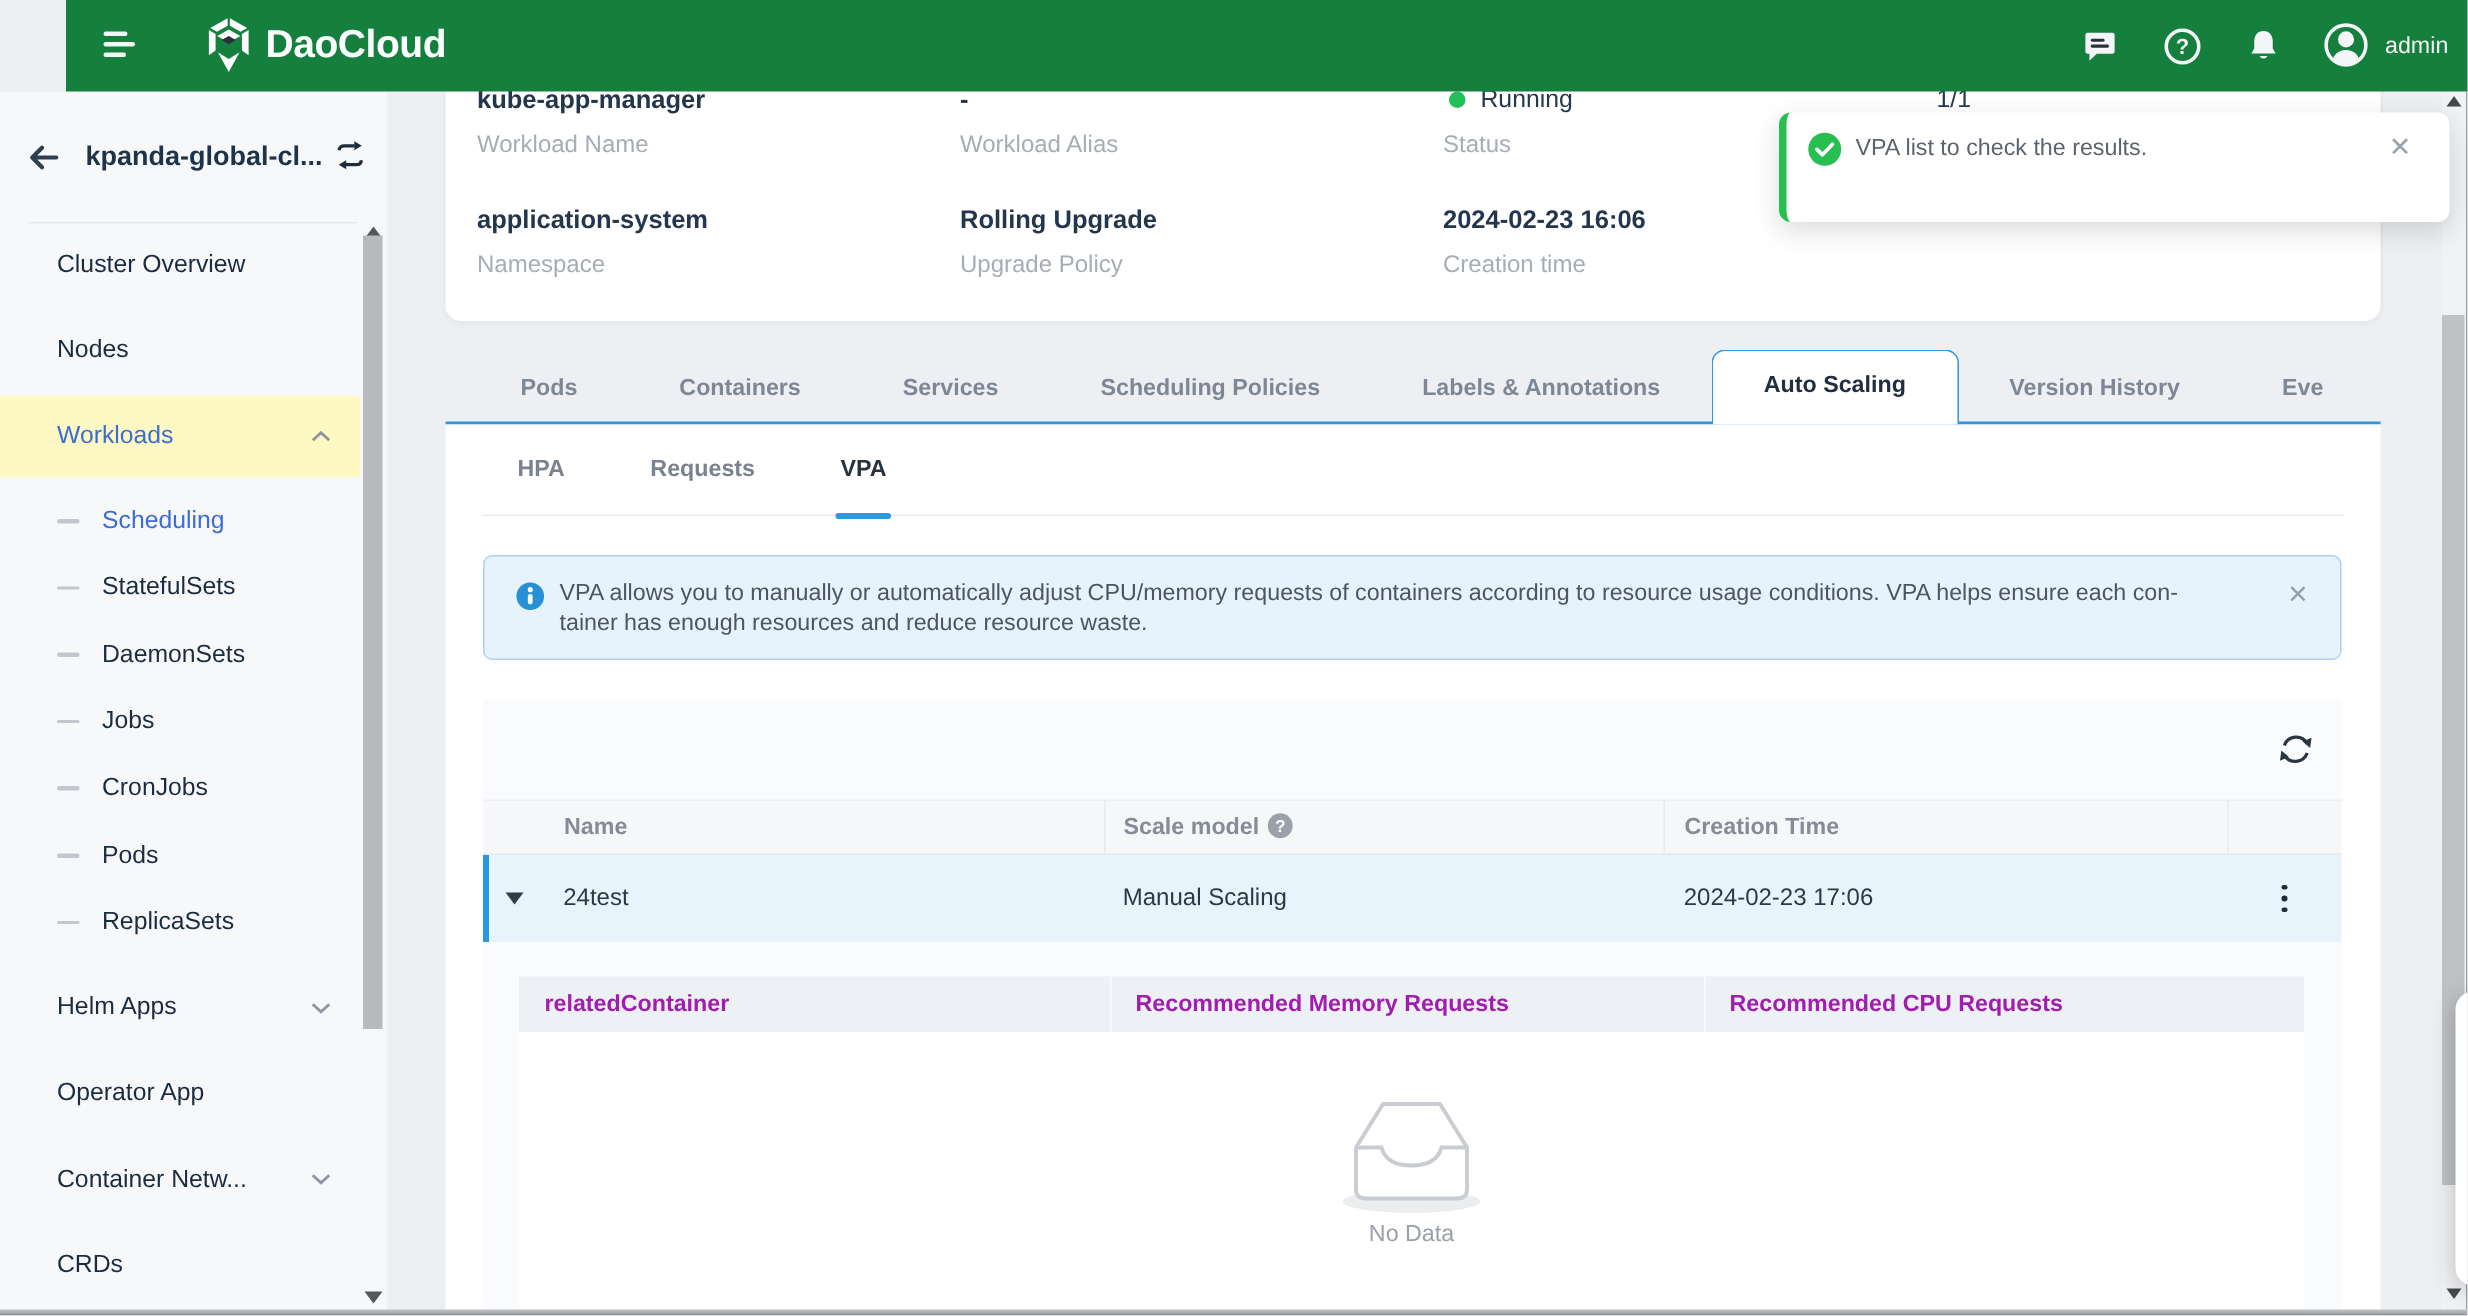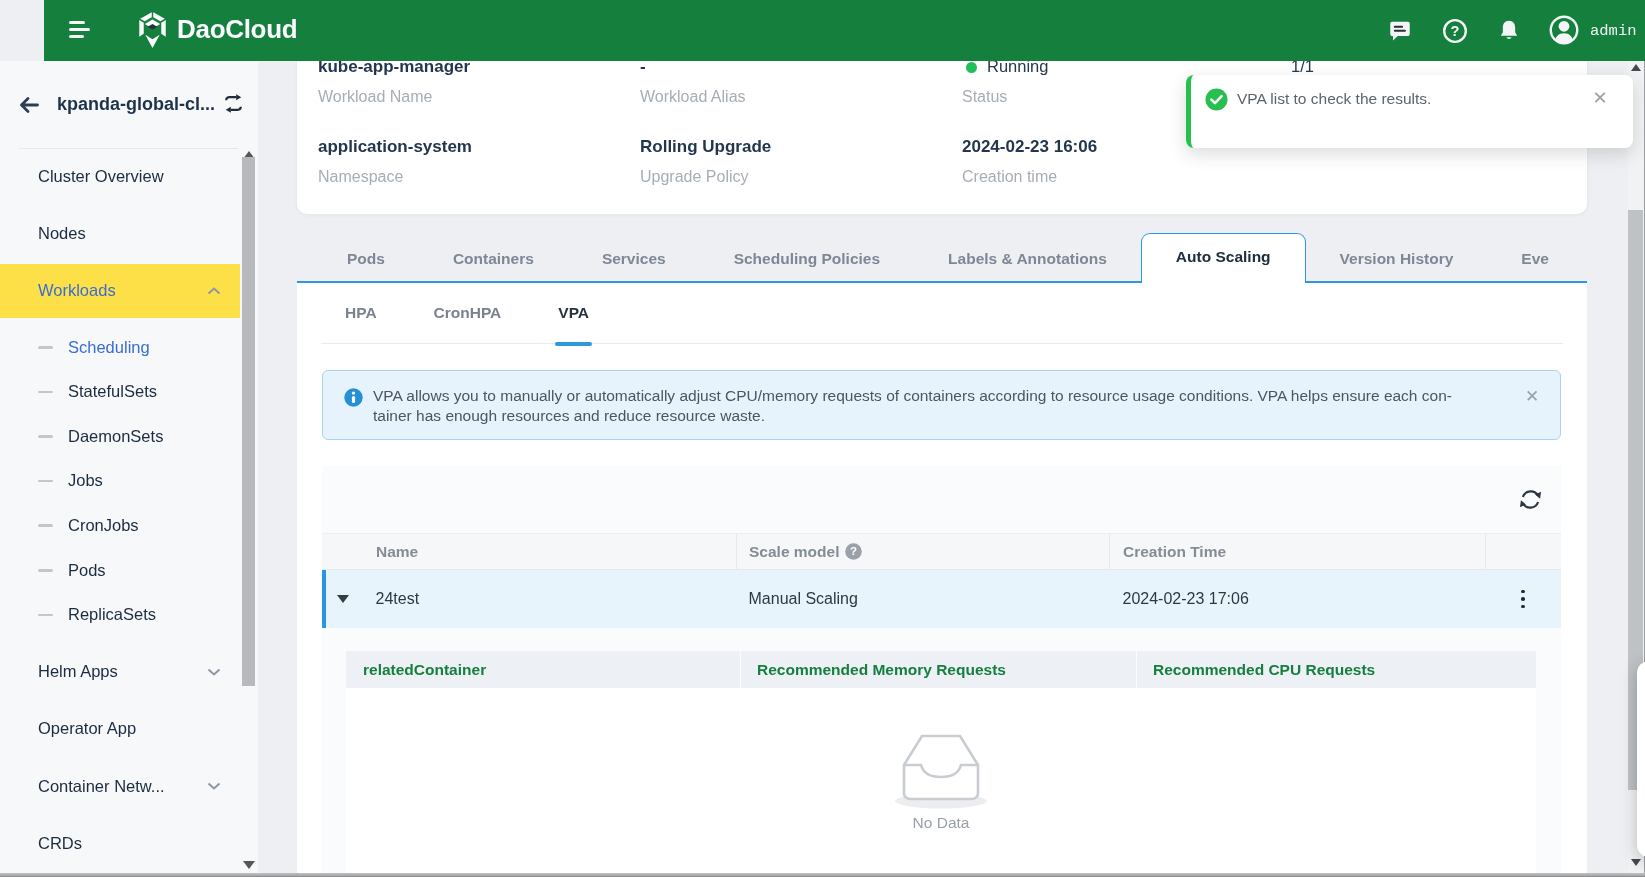--- a/index.html
+++ b/index.html
@@ -14,34 +14,34 @@
   .hamburger span:nth-child(1){ top:0; width:16px; }
   .hamburger span:nth-child(2){ top:7px; width:21px; }
   .hamburger span:nth-child(3){ top:14px; width:15px; }
   .logo-cube { position:absolute; left:89px; top:11px; }
   .brand { position:absolute; left:133px; top:14px; font-size:26px; font-weight:bold; color:#fbfcfd; letter-spacing:-0.3px; }
   .topbar .icon-btn { position:absolute; top:18px; width:26px; height:26px; cursor:pointer; }
   .tb-chat { left:1343px; }
   .tb-help { left:1398px; }
   .tb-bell { left:1452px; }
   .tb-avatar { left:1505px; top:15px !important; width:30px !important; height:30px !important; }
-  .tb-user { position:absolute; left:1546px; top:22px; font-size:15.5px; color:#f2f3f4; cursor:pointer;font-family:Liberation Mono, monospace; }
+  .tb-user { position:absolute; left:1546px; top:22px; font-size:15.5px; color:#f2f3f4; cursor:pointer; }
   .tb-caret { position:absolute; left:1605px; top:25px; }
 
   
   .sidebar { position:absolute; left:0; top:61px; width:258px; height:816px; background:#f7f8fa; z-index:10; }
   .side-head { position:absolute; left:0; top:0; width:258px; height:87px; }
   .back-arrow { position:absolute; left:18px; top:33px; cursor:pointer; }
   .cluster-name { position:absolute; left:57px; top:33px; font-size:18px; font-weight:bold; color:#1d3349; cursor:pointer; }
   .switch-cluster { position:absolute; left:223px; top:33px; cursor:pointer; }
   .side-divider { position:absolute; left:19px; top:87px; width:219px; height:1px; background:#e6e8ea; }
   .menu { position:absolute; left:0; top:87px; width:240px; height:729px; }
   .m-item { position:absolute; left:0; width:240px; height:44px; display:flex; align-items:center; cursor:pointer; color:#1b2c41; font-size:16.5px; }
   .m-item .lbl { margin-left:38px; }
-  .m-item.group-active { height:54.5px; background:#fde047; color:#3b6dd3; }
+  .m-item.group-active { height:54.5px; background:#fef9c3; color:#3b6dd3; }
   .m-sub .lbl { margin-left:68px; }
   .m-sub .dash { position:absolute; left:38px; top:50%; margin-top:-1px; width:15px; height:2.5px; border-radius:1.5px; background:#c3c7cd; }
   .m-sub.sub-active { color:#3b6dd3; }
   .m-chev { position:absolute; left:207px; top:50%; margin-top:-4px; }
   .side-scroll { position:absolute; left:240px; top:87px; width:17px; height:729px; }
   .side-scroll .thumb { position:absolute; left:2px; top:9px; width:13px; height:529px; background:#b7b9bc; }
   .scroll-arrow { width:0; height:0; position:absolute; }
   .sa-up { left:3px; top:3px; border-left:6px solid transparent; border-right:6px solid transparent; border-bottom:8px solid #54575c; }
   .sa-down { left:3px; bottom:8px; border-left:6px solid transparent; border-right:6px solid transparent; border-top:8px solid #54575c; }
 
@@ -95,21 +95,21 @@
   .td.c2 { width:373px; padding-left:12px; }
   .td.c3 { width:376px; padding-left:13px; }
   .td.c4 { width:75px; display:flex; justify-content:center; }
   .row-caret { position:absolute; left:11px; top:25px; width:0; height:0; border-left:6.5px solid transparent; border-right:6.5px solid transparent; border-top:8px solid #333b47; }
   .kebab { display:flex; flex-direction:column; gap:3.8px; padding:6px; cursor:pointer; }
   .kebab i { width:3.6px; height:3.6px; border-radius:50%; background:#202b38; }
 
   .expansion { position:relative; width:1239px; height:249px; background:#fafbfd; }
   .nested { position:absolute; left:24px; top:23px; width:1190px; }
   .n-head { display:flex; height:37px; background:#edf0f4; }
-  .n-head .nh { line-height:37px; font-size:15.5px; font-weight:bold; color:#15803d; border-right:1px solid #fbfcfd; }
+  .n-head .nh { line-height:37px; font-size:15.5px; font-weight:bold; color:#a21caf; border-right:1px solid #fbfcfd; }
   .n-head .nh:last-child { border-right:none; }
   .nh.c1 { width:395px; padding-left:17px; }
   .nh.c2 { width:396px; padding-left:16px; }
   .nh.c3 { width:399px; padding-left:16px; }
   .n-body { position:relative; height:189px; background:#fff; }
   .empty-box { position:absolute; left:50%; top:44px; transform:translateX(-50%); }
   .no-data { position:absolute; left:0; right:0; top:126px; text-align:center; font-size:15.5px; color:#9aa0a8; }
 
   
   .toast { position:absolute; left:1186px; top:75px; width:447px; height:73px; background:#fff; border-radius:8px; border-left:5px solid #26bf50; box-shadow:0 6px 18px rgba(30,35,40,.16); z-index:70; }
@@ -172,21 +172,21 @@
       <div class="tab">Labels &amp; Annotations</div>
       <div class="tab active">Auto Scaling</div>
       <div class="tab">Version History</div>
       <div class="tab">Eve</div>
     </nav>
 
     <section class="content-card">
 
       <div class="subtabs">
         <div class="subtab">HPA</div>
-        <div class="subtab">CronHPA</div>
+        <div class="subtab">Requests</div>
         <div class="subtab active">VPA</div>
       </div>
 
       <div class="alert">
         <svg class="alert-icon" width="19" height="19" viewBox="0 0 19 19">
             <circle cx="9.5" cy="9.5" r="9.2" fill="#2790d4"></circle>
             <circle cx="9.5" cy="5.1" r="1.7" fill="#fff"></circle>
             <rect x="7.9" y="8" width="3.2" height="7" rx="1.6" fill="#fff"></rect>
           </svg>
         <div class="alert-text">

